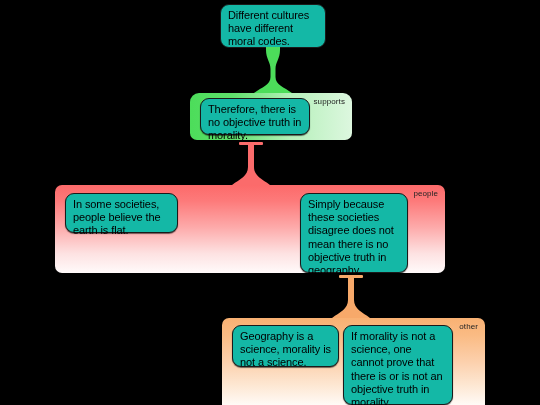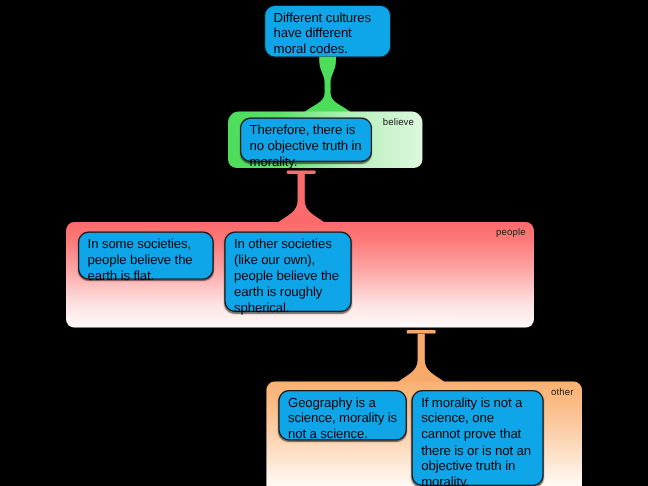--- a/index.html
+++ b/index.html
@@ -13,21 +13,21 @@
     height: 405px;
     background: #000000;
     overflow: hidden;
     font-family: "Liberation Sans", sans-serif;
   }
 
   
   .claim {
     position: absolute;
     box-sizing: border-box;
-    background: #0ea5e9;
+    background: #14b8a6;
     border: 1px solid #1a1a1a;
     border-radius: 9px;
     color: #000000;
     font-size: 11px;
     line-height: 13.2px;
     padding: 4px 6px 4px 7px;
     letter-spacing: -0.1px;
     box-shadow: 0 1px 1px rgba(0,0,0,0.55);
   }
 
@@ -81,42 +81,42 @@
 
   <div class="connector" style="left:254px; top:47px; width:38px; height:47px;">
     <svg width="38" height="47" viewBox="0 0 38 47">
       <path d="M12,0 L26,0 L26,3 C26,12 21.5,15 21.5,22
                L21.5,30 C21.5,38 30,40 38,46 L38,47 L0,47 L0,46
                C8,40 16.5,38 16.5,30 L16.5,22 C16.5,15 12,12 12,3 Z" fill="#4cdd5a"></path>
     </svg>
   </div>
 
   <div class="panel panel-supports" style="left:190px; top:93px; width:162px; height:47px;">
-    <span class="panel-label">believe</span>
+    <span class="panel-label">supports</span>
   </div>
   <div class="claim" style="left:200px; top:98px; width:110px; height:37px;">
     <span>Therefore, there is no objective truth in morality.</span>
   </div>
 
   <div class="tbar" style="left:239px; top:142px; width:24px; background:#fb6b6b;"></div>
   <div class="connector" style="left:232px; top:145px; width:38px; height:41px;">
     <svg width="38" height="41" viewBox="0 0 38 41">
       <path d="M16,0 L22,0 L22,22 C22,31 30,34 38,40 L38,41 L0,41 L0,40
                C8,34 16,31 16,22 Z" fill="#fb6b6b"></path>
     </svg>
   </div>
 
   <div class="panel panel-oppose" style="left:55px; top:185px; width:390px; height:88px;">
     <span class="panel-label">people</span>
   </div>
   <div class="claim" style="left:65px; top:193px; width:113px; height:40px;">
     <span>In some societies, people believe the earth is flat.</span>
   </div>
-  <div class="claim" style="left:187px; top:193px; width:106px; height:67px;">
-    <span>In other societies (like our own), people believe the earth is roughly spherical.</span>
+  <div class="claim" style="left:300px; top:193px; width:108px; height:80px;">
+    <span>Simply because these societies disagree does not mean there is no objective truth in geography.</span>
   </div>
 
   <div class="tbar" style="left:339px; top:275px; width:24px; background:#f7a96a;"></div>
   <div class="connector" style="left:332px; top:278px; width:38px; height:41px;">
     <svg width="38" height="41" viewBox="0 0 38 41">
       <path d="M16,0 L22,0 L22,22 C22,31 30,34 38,40 L38,41 L0,41 L0,40
                C8,34 16,31 16,22 Z" fill="#f7a96a"></path>
     </svg>
   </div>
 

